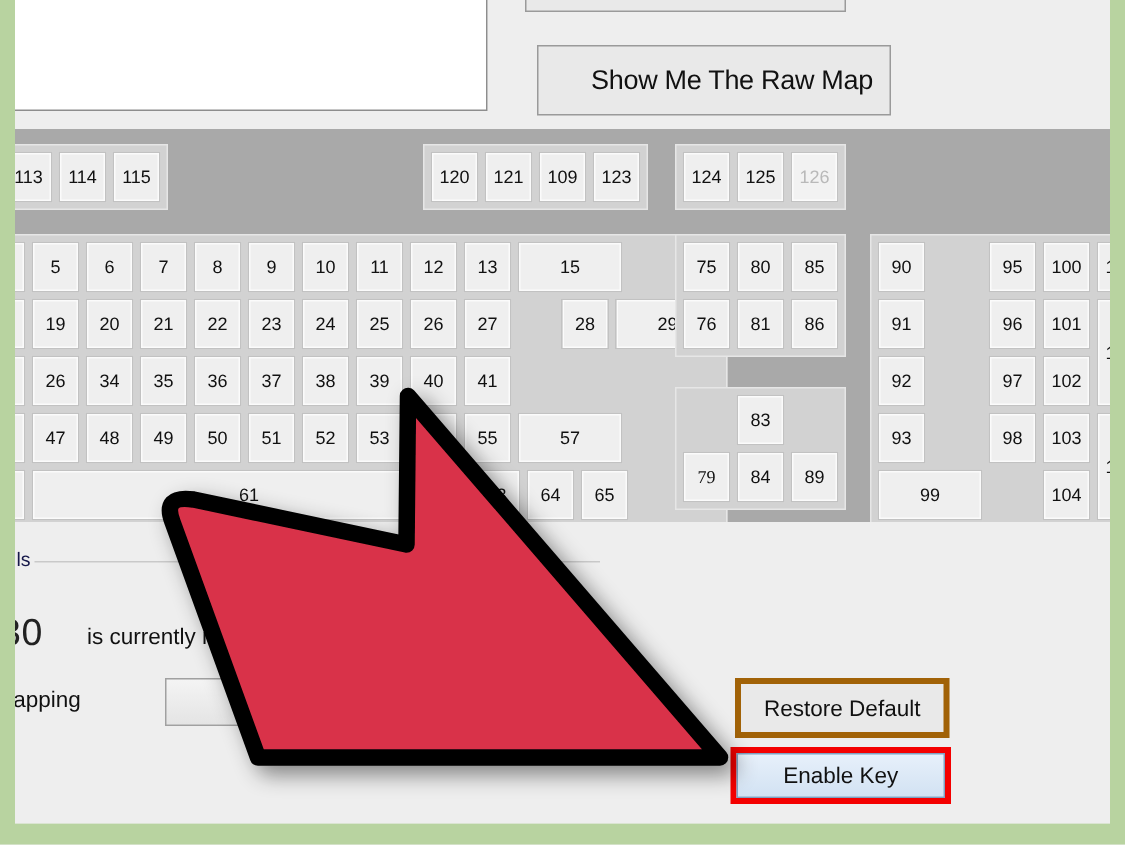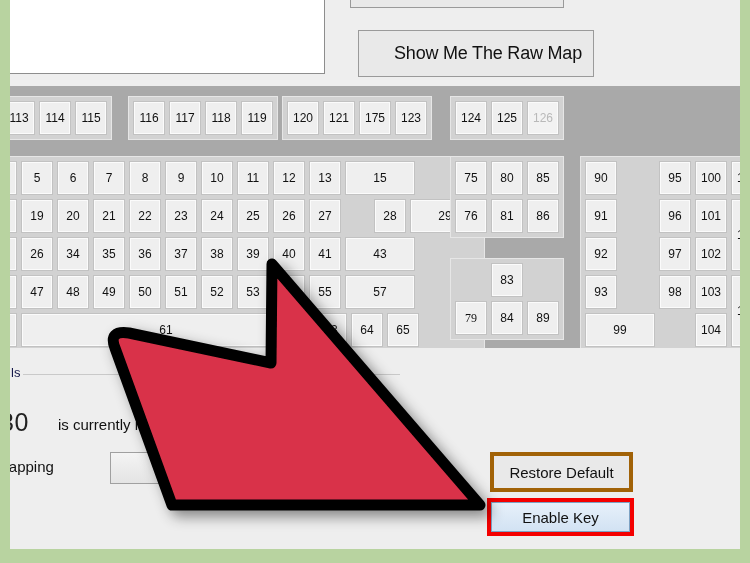--- a/index.html
+++ b/index.html
@@ -132,33 +132,25 @@
   </div>
 
   <div id="map-pane">
       <div class="keygroup" style="left: -12px; top: 10px;">
         <div class="krow">
           <div class="key" style="width: 32px;">113</div>
           <div class="key" style="width: 32px;">114</div>
           <div class="key" style="width: 32px;">115</div>
         </div>
       </div>
-      <div class="keygroup" style="left: 118px; top: 10px;">
-        <div class="krow">
-          <div class="key" style="width: 32px;">116</div>
-          <div class="key" style="width: 32px;">117</div>
-          <div class="key" style="width: 32px;">118</div>
-          <div class="key" style="width: 32px;">119</div>
-        </div>
-      </div>
       <div class="keygroup" style="left: 272px; top: 10px;">
         <div class="krow">
           <div class="key" style="width: 32px;">120</div>
           <div class="key" style="width: 32px;">121</div>
-          <div class="key" style="width: 32px;">175</div>
+          <div class="key" style="width: 32px;">109</div>
           <div class="key" style="width: 32px;">123</div>
         </div>
       </div>
       <div class="keygroup" style="left: 440px; top: 10px;">
         <div class="krow">
           <div class="key" style="width: 32px;">124</div>
           <div class="key" style="width: 32px;">125</div>
           <div class="key dim" style="width: 32px;">126</div>
         </div>
       </div>
@@ -194,21 +186,20 @@
           <div class="key" style="width: 32px;">32</div>
           <div class="key" style="width: 32px;">26</div>
           <div class="key" style="width: 32px;">34</div>
           <div class="key" style="width: 32px;">35</div>
           <div class="key" style="width: 32px;">36</div>
           <div class="key" style="width: 32px;">37</div>
           <div class="key" style="width: 32px;">38</div>
           <div class="key" style="width: 32px;">39</div>
           <div class="key" style="width: 32px;">40</div>
           <div class="key" style="width: 32px;">41</div>
-          <div class="key" style="width: 70px;">43</div>
         </div>
         <div class="krow">
           <div class="key" style="width: 32px;">46</div>
           <div class="key" style="width: 32px;">47</div>
           <div class="key" style="width: 32px;">48</div>
           <div class="key" style="width: 32px;">49</div>
           <div class="key" style="width: 32px;">50</div>
           <div class="key" style="width: 32px;">51</div>
           <div class="key" style="width: 32px;">52</div>
           <div class="key" style="width: 32px;">53</div>

